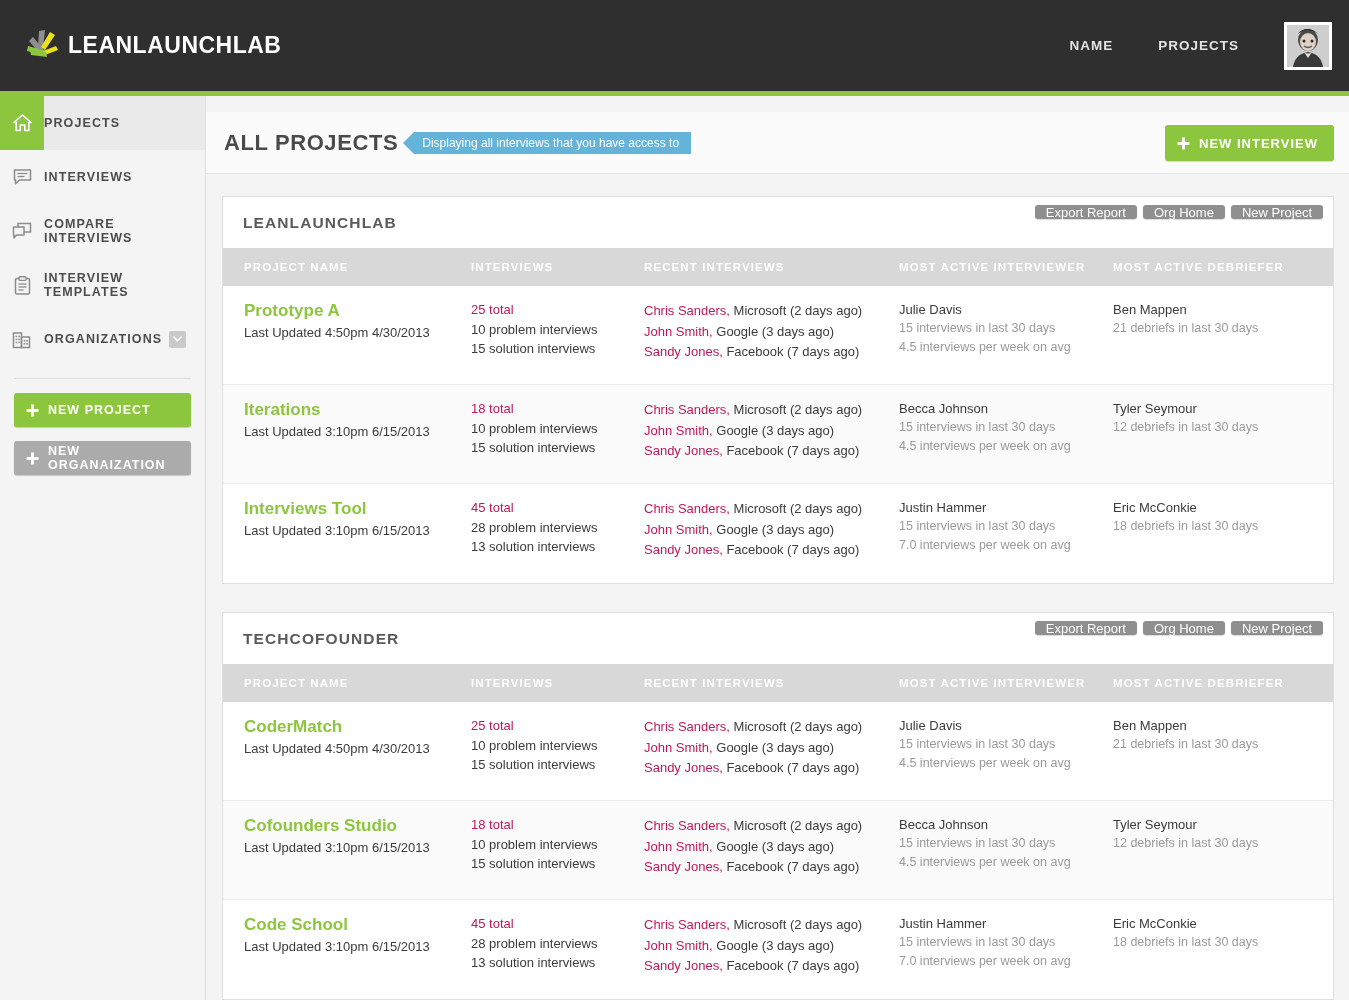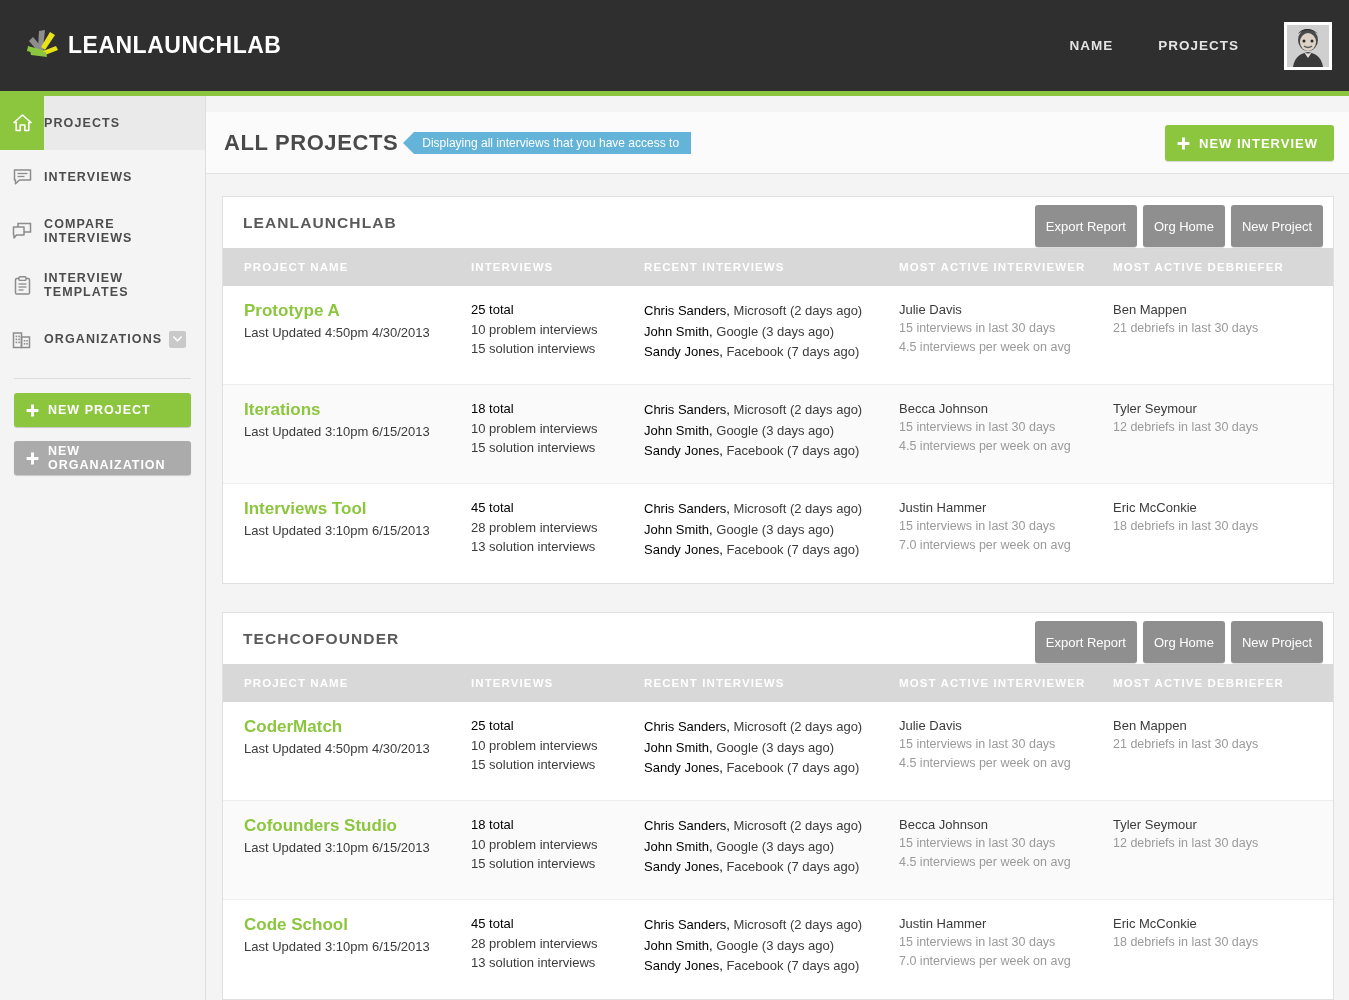--- a/index.html
+++ b/index.html
@@ -123,21 +123,21 @@
   }
   .panel-title {
     font-size: 15.5px; font-weight: bold; color: #5a5a5a;
     letter-spacing: 1.1px;
   }
   .panel-actions {
     position: absolute; right: 10px; top: 8px; display: flex;
   }
   .pbtn {
     background: #8f8f8f; color: #fff; font-size: 13px;
-    height: 42px; padding: 0 11px; margin-left: 6px;
+    height: 14px; padding: 0 11px; margin-left: 6px;
     border-radius: 3px; display: flex; align-items: center;
     cursor: pointer; box-shadow: 0 1px 1px rgba(0,0,0,0.15);
   }
   .thead {
     display: flex; height: 38px; background: #d8d8d8;
     align-items: center;
   }
   .thead div {
     color: #ffffff; font-size: 11.5px; font-weight: bold;
     letter-spacing: 1.1px;
@@ -151,21 +151,21 @@
     display: flex; min-height: 99px; padding-top: 14px;
     border-bottom: 1px solid #ededed;
   }
   .trow:last-child { border-bottom: none; }
   .trow.alt { background: #fafafa; }
   .proj-name {
     color: #8cc63e; font-size: 17px; font-weight: bold;
     line-height: 22px; cursor: pointer;
   }
   .proj-sub { color: #3b3b3b; font-size: 13px; margin-top: 3px; }
-  .lnk { color: #000000; font-size: 13px; cursor: pointer; }
+  .lnk { color: #be185d; font-size: 13px; cursor: pointer; }
   .dk { color: #3b3b3b; font-size: 13px; }
   .ln { line-height: 19.5px; }
   .person { color: #3b3b3b; font-size: 13px; line-height: 19px; }
   .stat { color: #9a9a9a; font-size: 12.5px; line-height: 19px; }
 
   
   .chat {
     position: absolute; right: 14px; bottom: 0;
     width: 252px; height: 36px;
     background: #c3c3c3; border-radius: 4px 4px 0 0;

